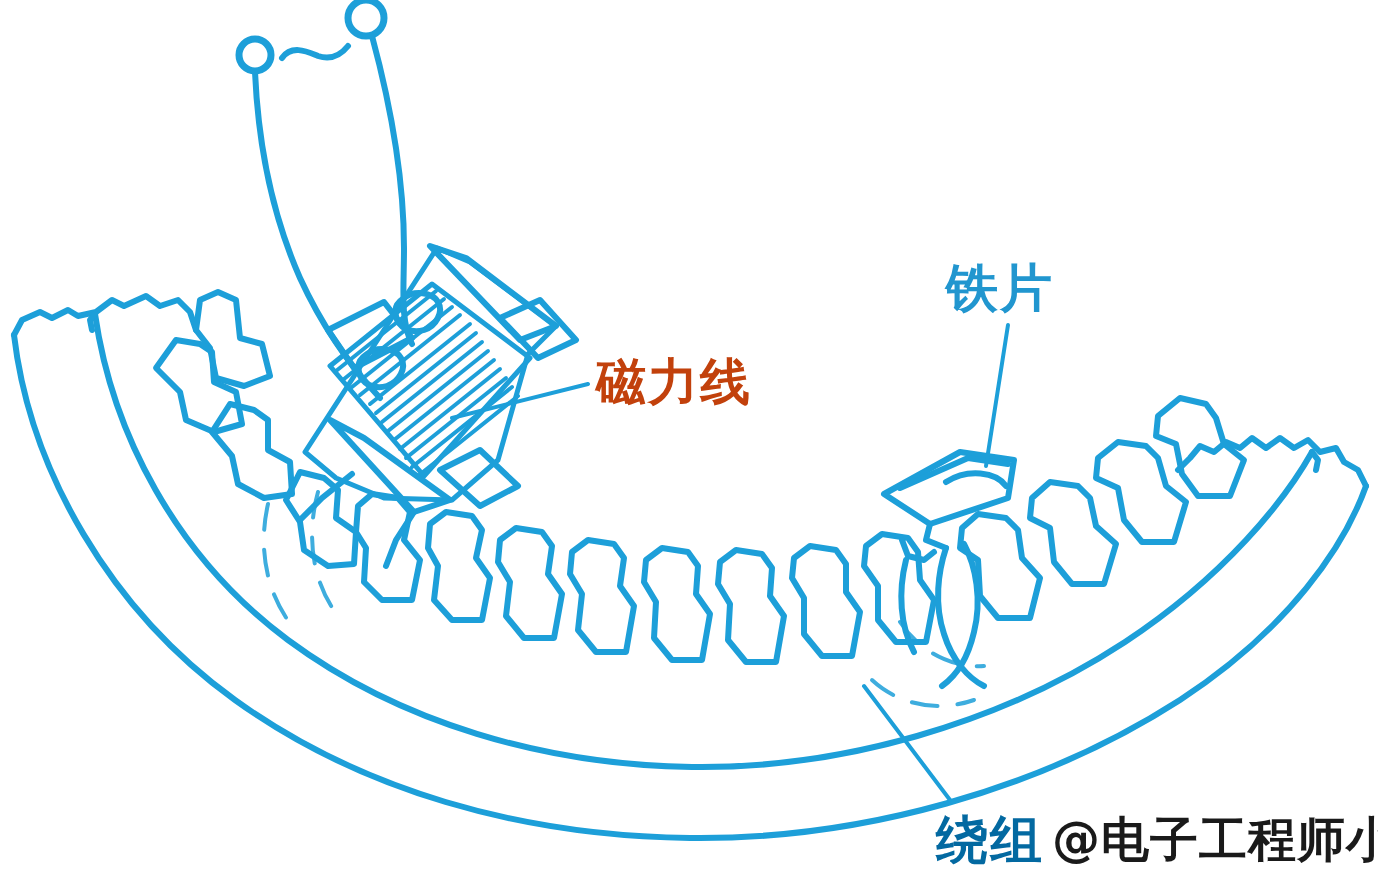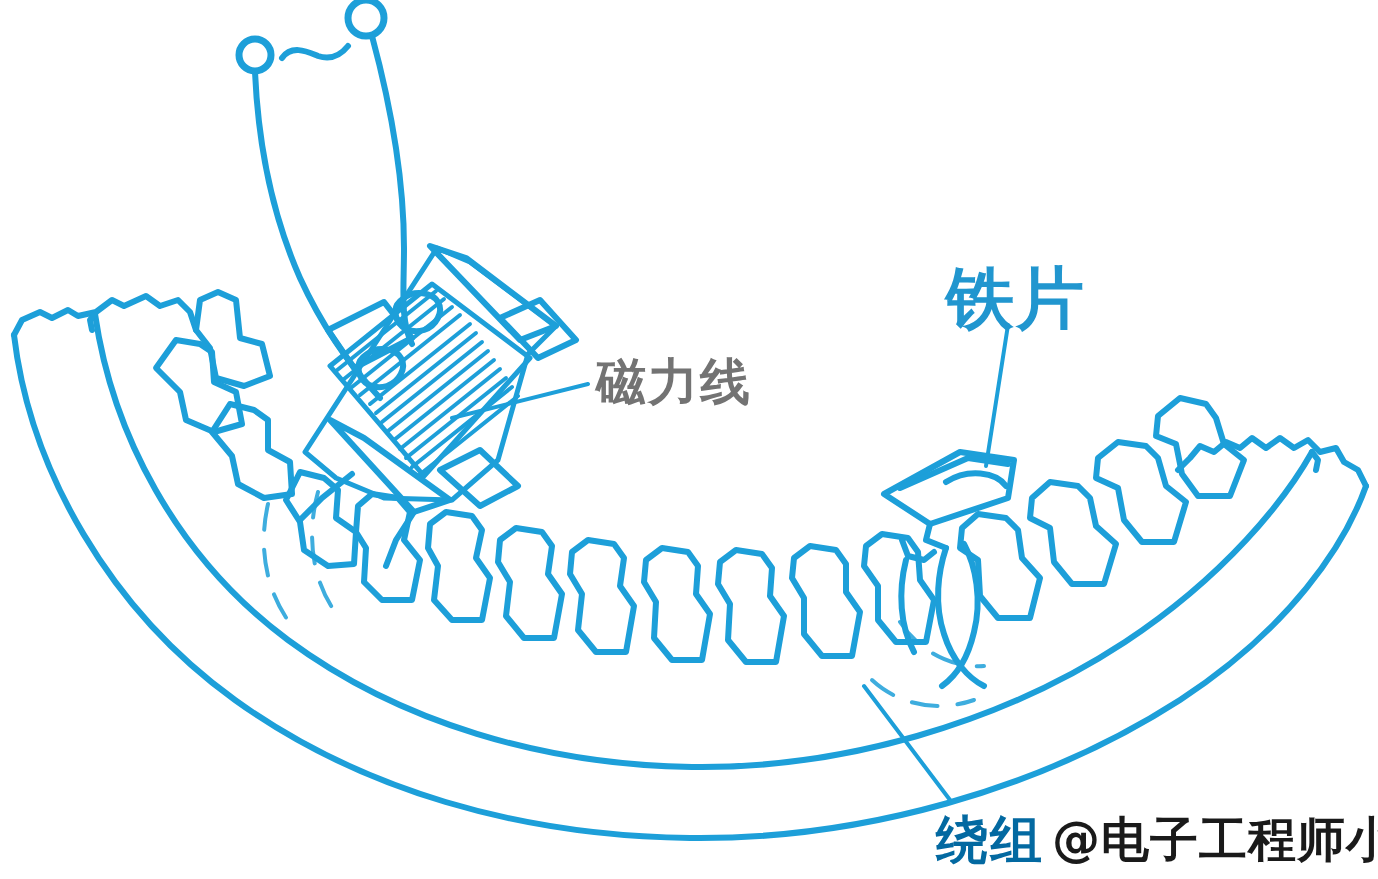--- a/index.html
+++ b/index.html
@@ -12,22 +12,22 @@
   }
   #art{position:absolute;left:0;top:0;width:1378px;height:879px;}
   .lbl{
     position:absolute;
     white-space:nowrap;
     font-family:"DejaVu Sans", sans-serif;
     font-weight:600;
     letter-spacing:2px;
     pointer-events:none;
   }
-  #label-cilixian{left:596px;top:349px;font-size:50px;color:#737373;}
-  #label-tiepian{left:946px;top:254px;font-size:68px;color:#2196cf;}
+  #label-cilixian{left:596px;top:349px;font-size:50px;color:#c2410c;}
+  #label-tiepian{left:946px;top:254px;font-size:52px;color:#2196cf;}
   #label-raozu{left:936px;top:806px;font-size:52px;color:#0369a1;}
   #watermark{
     position:absolute;left:1052px;top:808px;
     font-size:48px;font-weight:600;letter-spacing:1px;
     color:#1a1a1a;
     text-shadow:
       -1.5px -1.5px 0 #fff, 1.5px -1.5px 0 #fff,
       -1.5px 1.5px 0 #fff, 1.5px 1.5px 0 #fff,
       0 -2px 0 #fff, 0 2px 0 #fff, -2px 0 0 #fff, 2px 0 0 #fff;
     white-space:nowrap;

